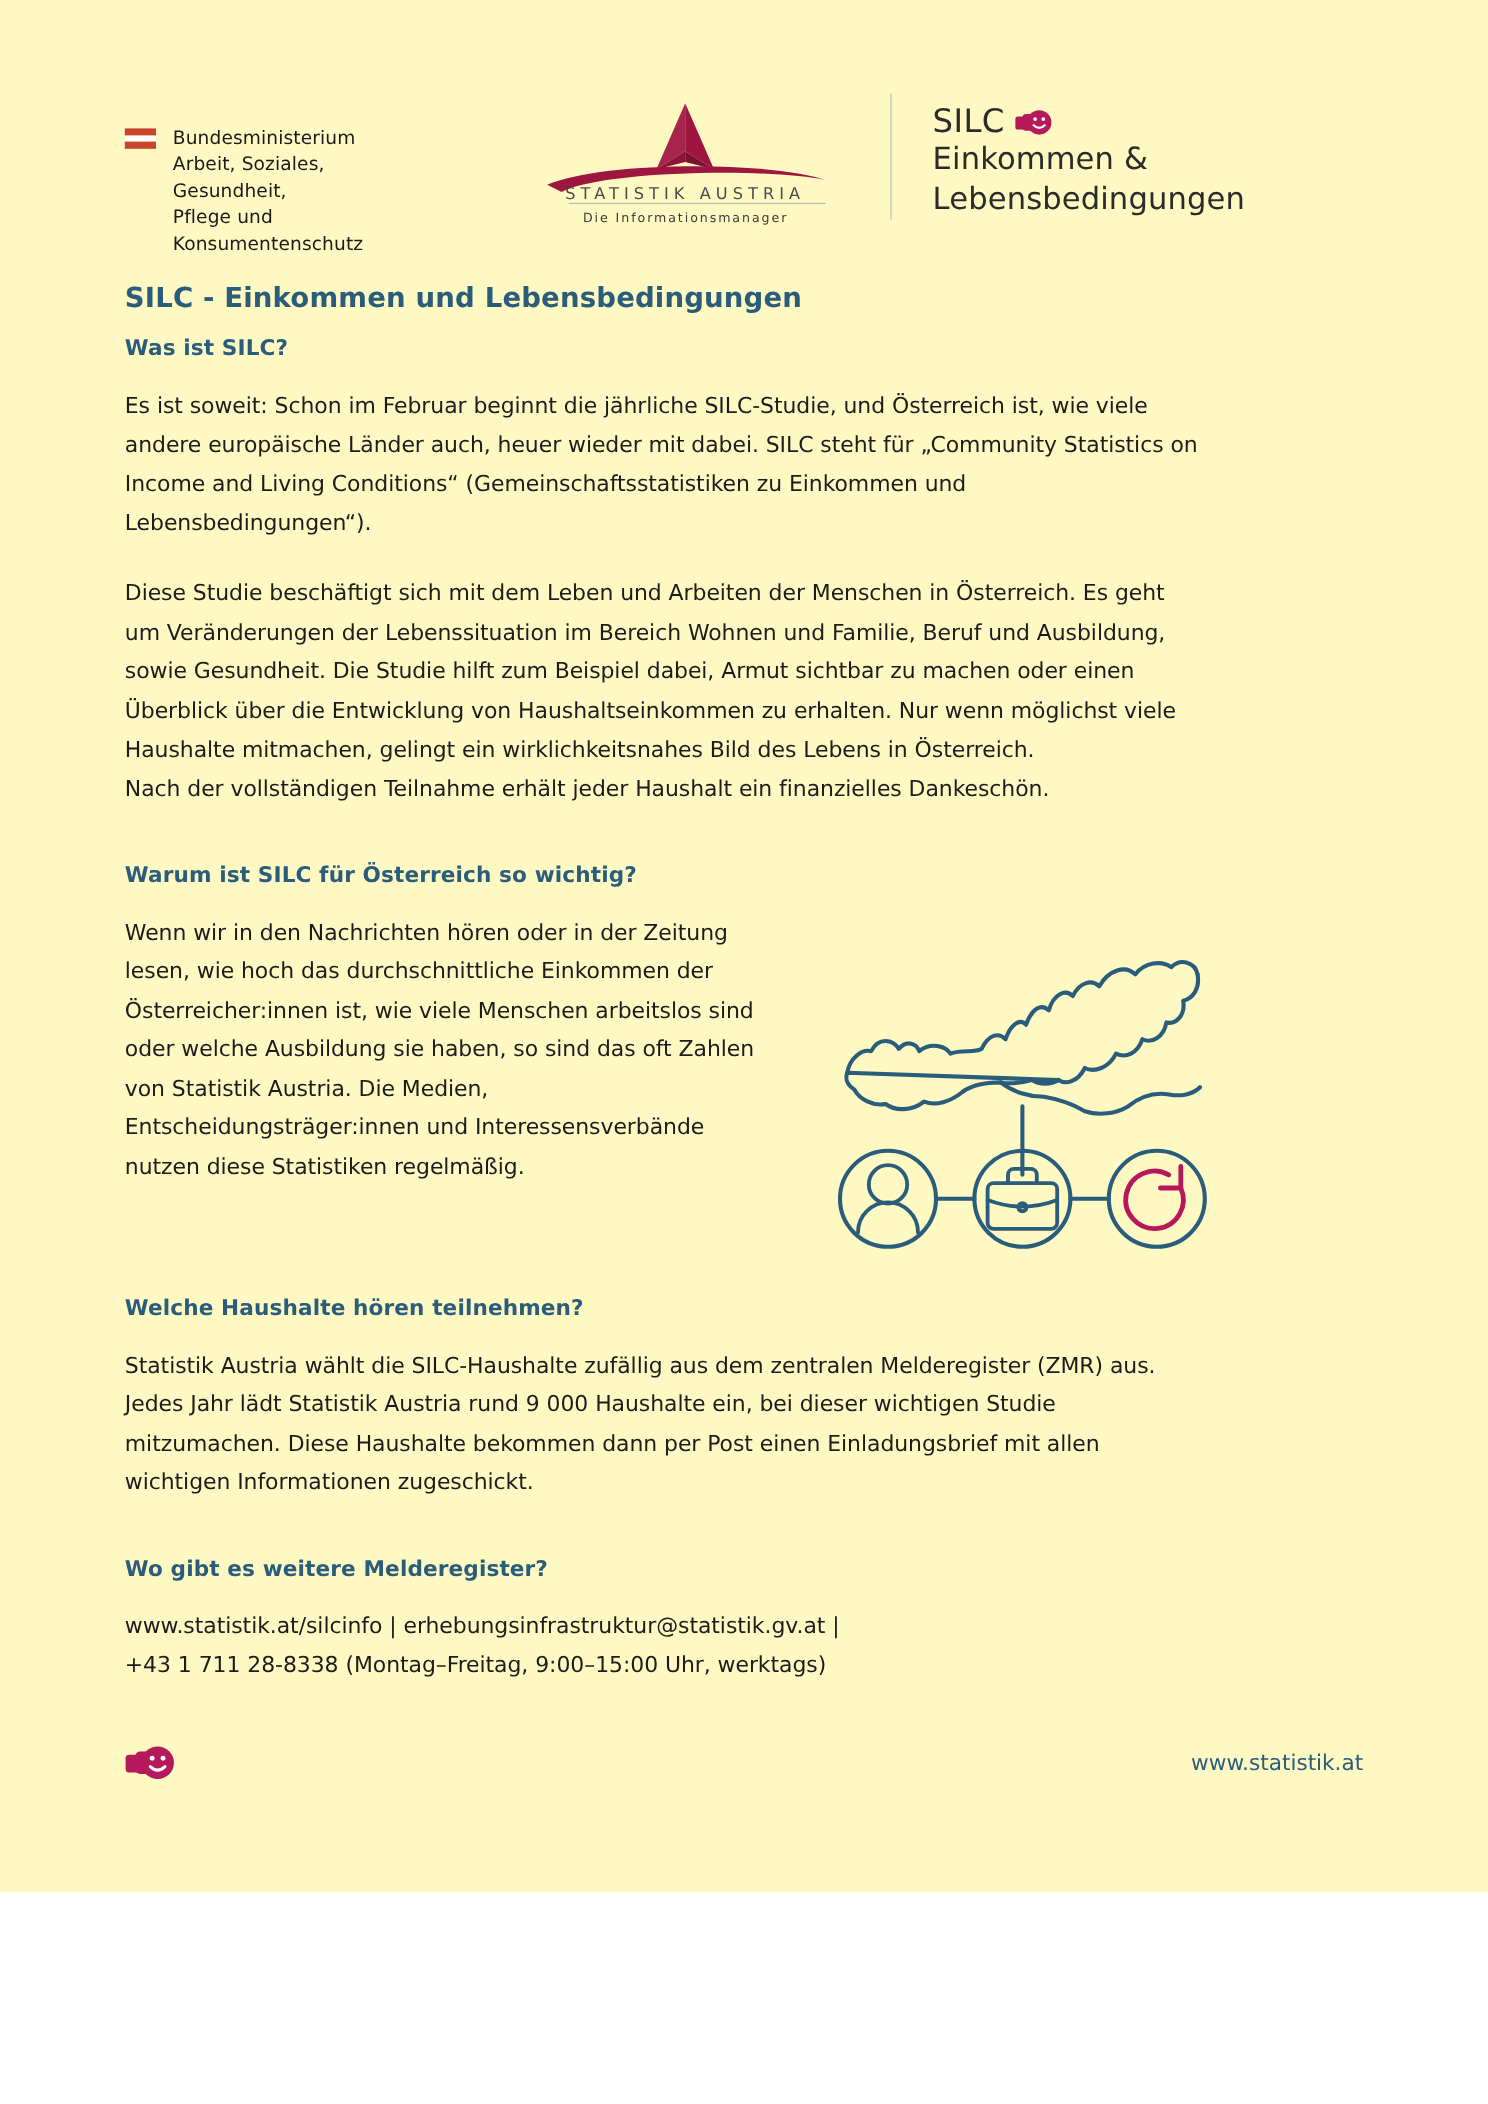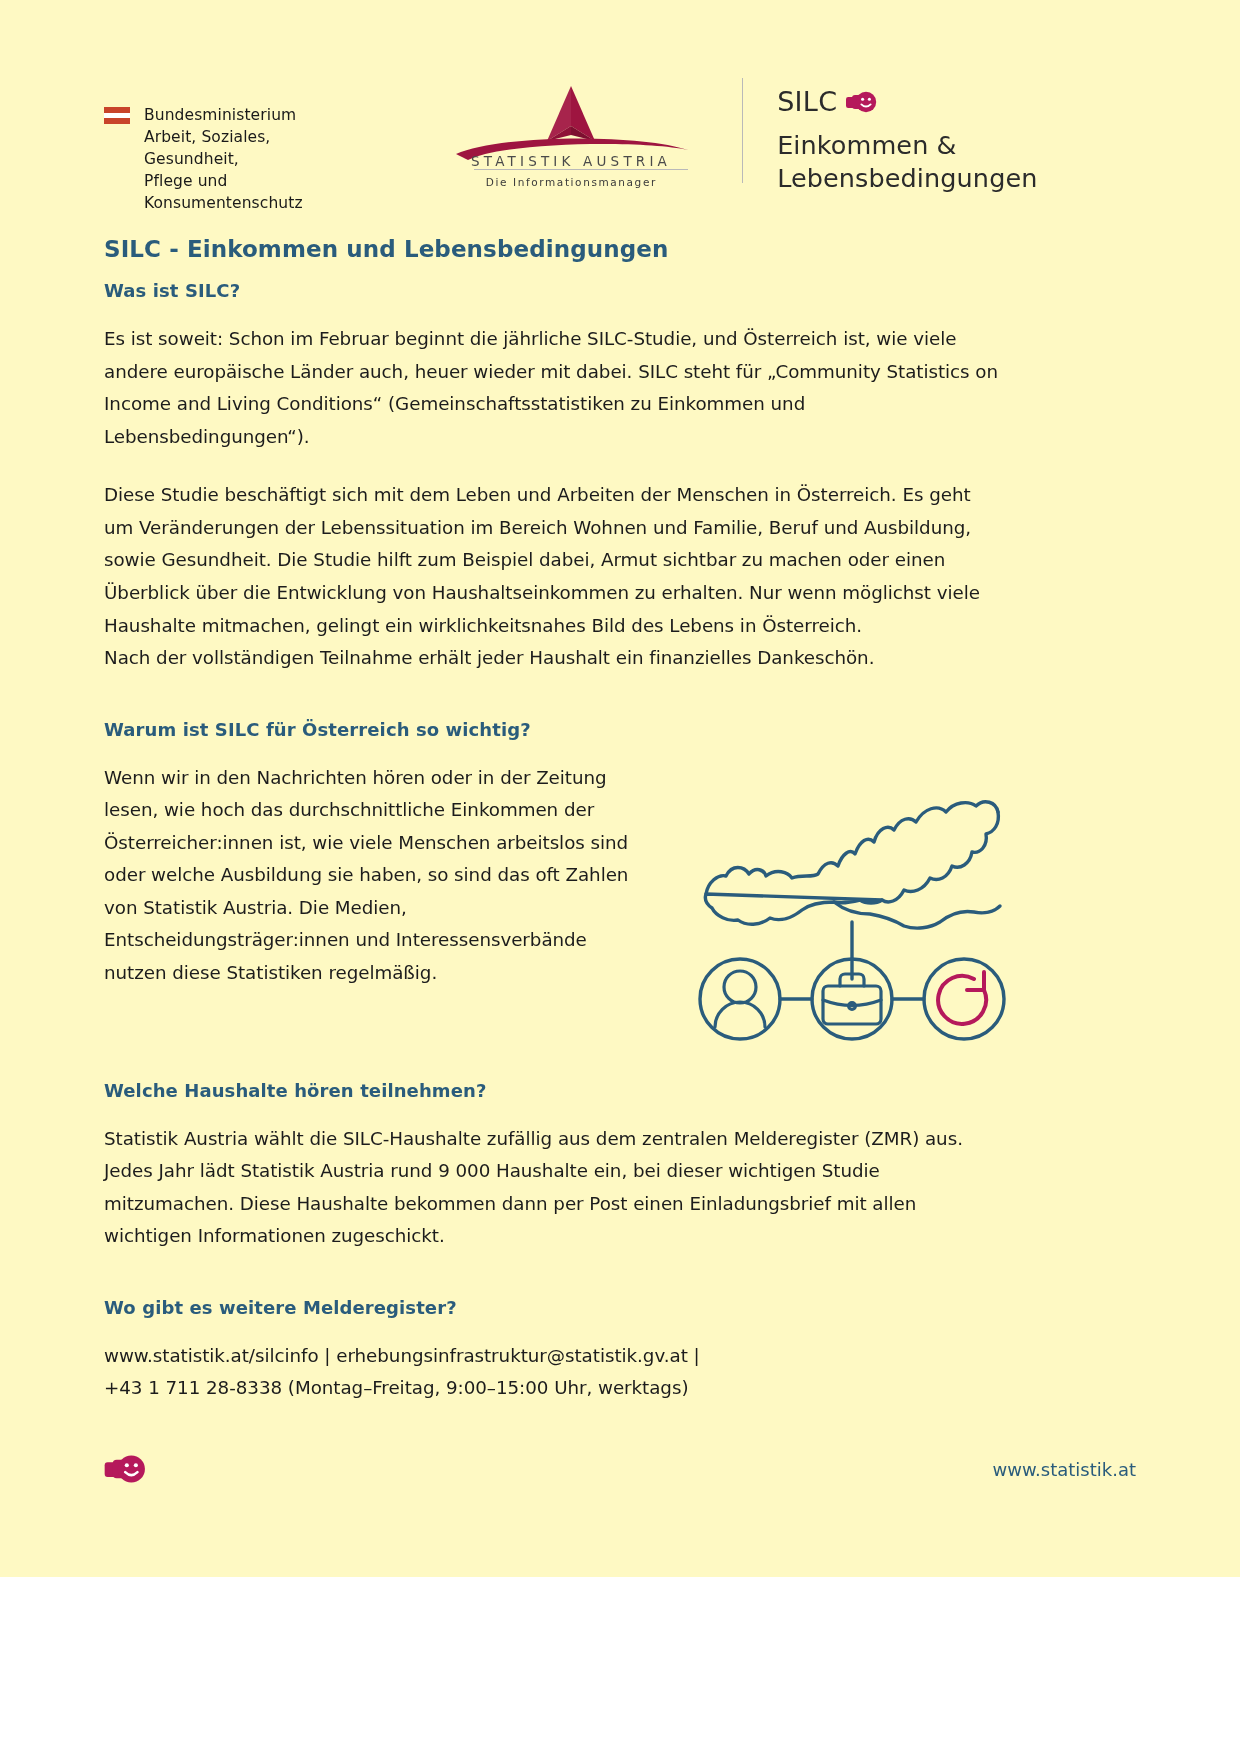--- a/index.html
+++ b/index.html
@@ -95,21 +95,21 @@
     color: #2b2b2b;
     letter-spacing: 0.3px;
     line-height: 1;
   }
   .silc-line2 {
     font-family: "DejaVu Sans", sans-serif;
     font-size: 25.5px;
     color: #2b2b2b;
     line-height: 1.28;
     letter-spacing: 0.1px;
-    margin-top: 14px;
+    margin-top: 2px;
   }
 
   
   .content {
     position: absolute;
     top: 236px;
     left: 104px;
     width: 900px;
   }
   h1.doc-title {

